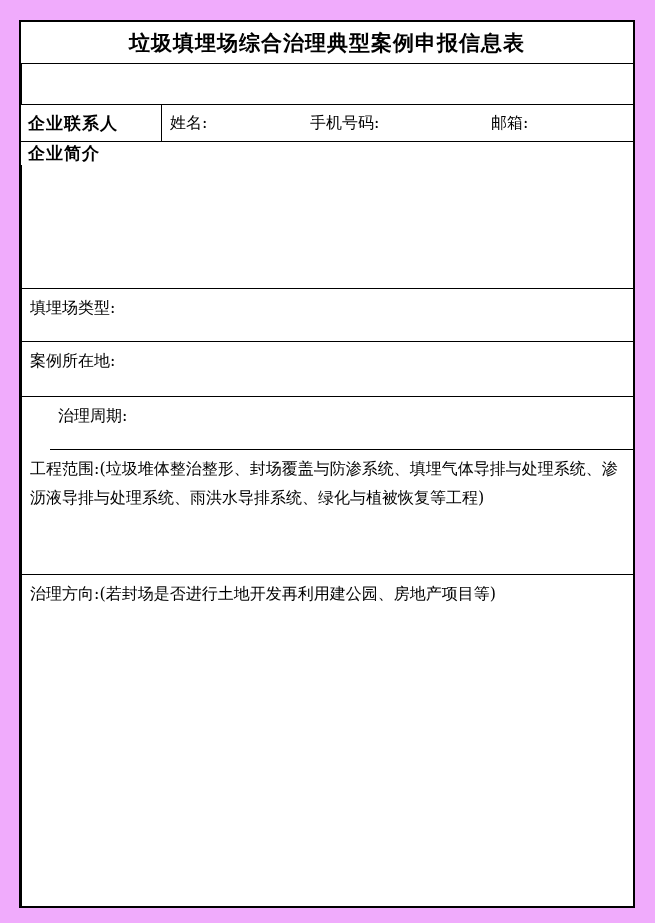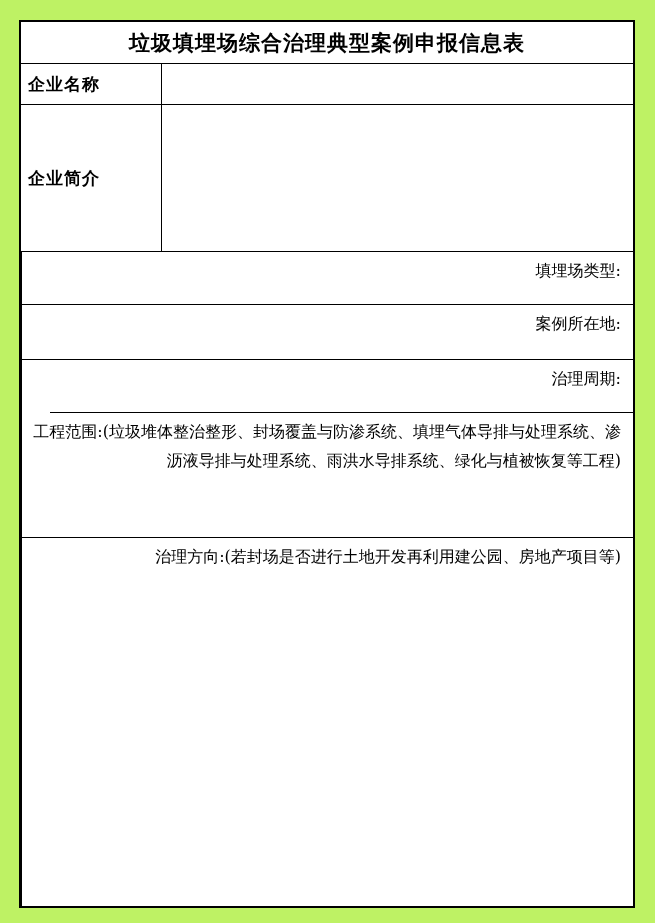--- a/index.html
+++ b/index.html
@@ -2,21 +2,21 @@
 <html><head>
 <meta charset="utf-8">
 <style>
   * { margin: 0; padding: 0; box-sizing: border-box; }
   html, body {
     width: 655px; height: 923px;
     background: #ffffff;
     color: #000000;
     font-family: "DejaVu Serif", "Liberation Serif", serif;
   }
-  .page { position: relative; width: 655px; height: 923px; background: #bef264; overflow: hidden; text-align: right; }
+  .page { position: relative; width: 655px; height: 923px; background: #f0abfc; overflow: hidden; }
 
   .form-table {
     position: absolute; left: 19px; top: 20px;
     width: 616px; height: 888px;
     border: 2px solid #000;
     display: flex; flex-direction: column;
     background: #fff;
   }
 
   .row { display: flex; border-bottom: 1px solid #000; flex: none; }
@@ -37,21 +37,21 @@
   }
   .value-cell {
     flex: 1;
     border-left: 1px solid #000;
     font-size: 16px;
     position: relative;
   }
 
   .row-company-name { height: 41px; }
   .row-contact { height: 37px; }
-  .row-profile { height: 147px; }
+  .row-profile { height: 147px; flex-direction: column; }
   .row-overview { flex: 1; }
 
   .contact-cell { display: flex; align-items: center; }
   .contact-field { position: absolute; top: 50%; transform: translateY(-50%); white-space: nowrap; }
   .contact-field.f-name  { left: 8px; }
   .contact-field.f-phone { left: 148px; }
   .contact-field.f-email { left: 329px; }
 
   .overview-label-cell {
     width: 140px; flex: none;
@@ -84,24 +84,31 @@
 <body>
 
 <div class="page">
   <div class="form-table">
 
     <div class="row title-row">
       <div class="form-title">垃圾填埋场综合治理典型案例申报信息表</div>
     </div>
 
     <div class="row row-company-name">
-      <div class="label-cell">企业名称</div>
       <div class="value-cell"></div>
     </div>
 
+    <div class="row row-contact">
+      <div class="label-cell">企业联系人</div>
+      <div class="value-cell contact-cell">
+        <span class="contact-field f-name">姓名:</span>
+        <span class="contact-field f-phone">手机号码:</span>
+        <span class="contact-field f-email">邮箱:</span>
+      </div>
+    </div>
 
     <div class="row row-profile">
       <div class="label-cell">企业简介</div>
       <div class="value-cell"></div>
     </div>
 
     <div class="row row-overview">
       <div class="subrows">
         <div class="subrow sr-4">填埋场类型:</div>
         <div class="subrow sr-3">案例所在地:</div>

